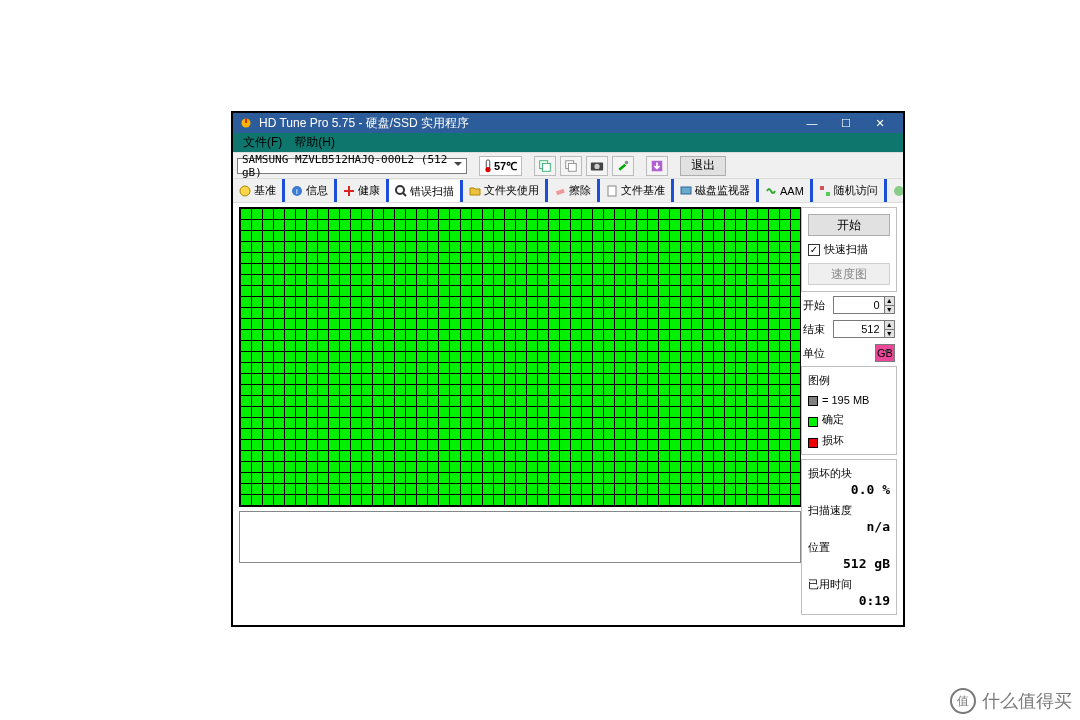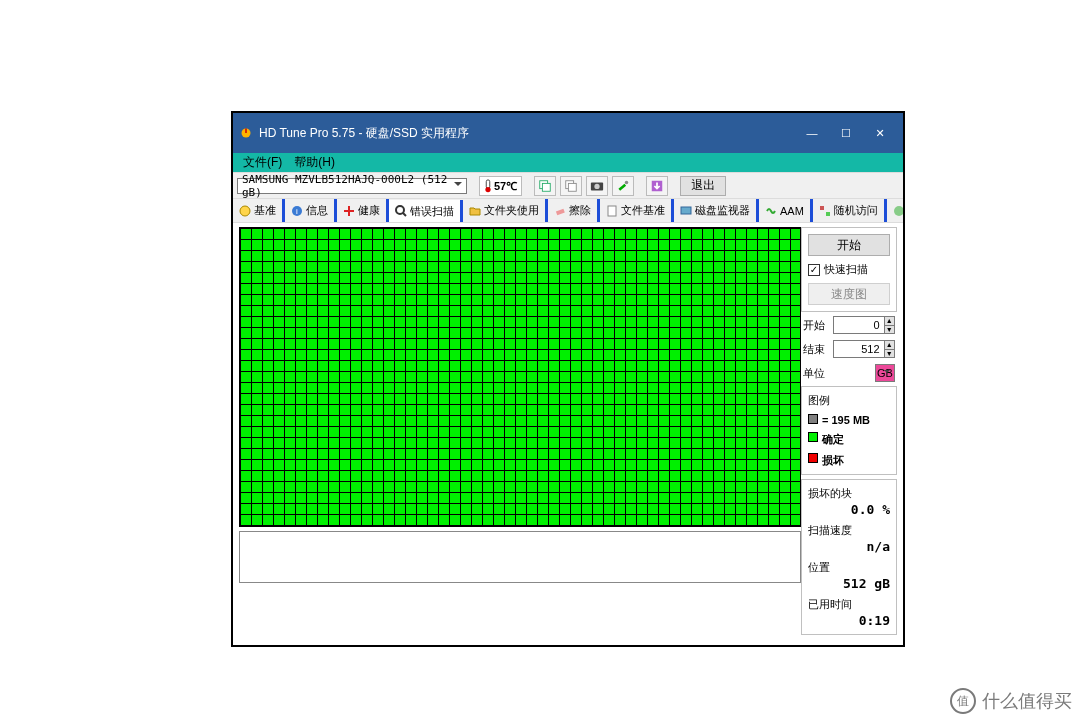--- a/index.html
+++ b/index.html
@@ -1,23 +1,23 @@
 <!DOCTYPE html>
 <html><head>
 <meta charset="utf-8">
 <style>
   * { box-sizing: border-box; }
   body { margin:0; background:#fff; font-family:"Microsoft YaHei","Segoe UI",Tahoma,sans-serif; width:1080px; height:720px; position:relative; overflow:hidden; }
   .window { position:absolute; left:232px; top:112px; width:672px; background:#fff; border:1px solid #000; box-shadow:0 0 0 1px #000; }
-  .titlebar { height:40px; background:#2c5c99; color:#fff; display:flex; align-items:center; padding:0 6px; font-size:12px; }
+  .titlebar { height:20px; background:#2c5c99; color:#fff; display:flex; align-items:center; padding:0 6px; font-size:12px; }
   .titlebar .icon { width:14px; height:14px; margin-right:6px; display:flex; align-items:center; justify-content:center; }
   .titlebar .icon svg { width:12px; height:12px; }
   .winbtns { margin-left:auto; display:flex; gap:0; }
   .winbtn { width:34px; height:24px; display:flex; align-items:center; justify-content:center; color:#fff; font-size:11px; }
-  .menubar { height:20px; background:#14b8a6; border-bottom:1px solid #dcdcdc; display:flex; align-items:center; font-size:12px; padding:0 4px; }
+  .menubar { height:20px; background:#0f766e; border-bottom:1px solid #dcdcdc; display:flex; align-items:center; font-size:12px; padding:0 4px; }
   .menubar span { padding:0 6px; }
   .toolbar1 { height:26px; background:#f0f0f0; border-bottom:1px solid #dcdcdc; display:flex; align-items:center; padding:2px 4px; gap:4px; font-size:12px; }
   .drive-select { flex:0 0 230px; height:16px; background:#fff; border:1px solid #7a7a7a; font-family:Consolas,monospace; font-size:11px; padding:0 16px 0 4px; position:relative; display:flex; align-items:center; }
   .drive-select::after { content:""; position:absolute; right:4px; top:50%; transform:translateY(-50%); border:4px solid transparent; border-top-color:#444; }
   .temp { display:flex; align-items:center; gap:2px; height:20px; padding:0 4px; border:1px solid #bbb; background:#fff; font-size:11px; }
   .temp svg { width:8px; height:14px; }
   .tbtn { width:22px; height:20px; border:1px solid #bbb; background:#f4f4f4; display:flex; align-items:center; justify-content:center; }
   .tbtn svg { width:14px; height:14px; }
   .exitbtn { height:20px; padding:0 10px; border:1px solid #adadad; background:#e1e1e1; font-size:12px; display:flex; align-items:center; }
   .sep { width:4px; }
@@ -41,21 +41,21 @@
   .chk .box { width:12px; height:12px; border:1px solid #333; background:#fff; display:flex; align-items:center; justify-content:center; font-size:10px; line-height:1; }
   .row { display:flex; align-items:center; gap:4px; }
   .row label { flex:0 0 26px; }
   .spin { flex:1; display:flex; }
   .spin input { width:100%; height:18px; border:1px solid #7a7a7a; border-right:none; text-align:right; padding:0 4px; font-size:11px; font-family:inherit; }
   .spinbtns { width:14px; display:flex; flex-direction:column; border:1px solid #7a7a7a; }
   .spinbtns div { flex:1; background:#e1e1e1; font-size:7px; display:flex; align-items:center; justify-content:center; border-bottom:1px solid #7a7a7a; }
   .spinbtns div:last-child { border-bottom:none; }
   .unitsel { flex:1; height:18px; border:1px solid #7a7a7a; background:#ec4899; display:flex; align-items:center; justify-content:center; position:relative;margin-left:42px; }
   .unitsel::after { content:""; position:absolute; right:4px; top:50%; transform:translateY(-50%); border:3px solid transparent; border-top-color:#444; }
-  .legend-line { display:flex; align-items:flex-start; gap:4px;font-weight:bold; }
+  .legend-line { display:flex; align-items:flex-end; gap:4px; }
   .sq { width:10px; height:10px; border:1px solid #000; }
   .sq.gray { background:#808080; }
   .sq.green{ background:#00f000; }
   .sq.red  { background:#f00000; }
   .stat { display:flex; flex-direction:column; gap:1px; }
   .stat .v { text-align:right; font-family:Consolas,monospace; font-weight:bold; font-size:13px; }
   .watermark { position:absolute; right:8px; bottom:6px; display:flex; align-items:center; gap:6px; font-size:18px; color:#7a7a7a; font-weight:500; }
   .watermark .logo { width:26px; height:26px; border:2px solid #7a7a7a; border-radius:50%; display:flex; align-items:center; justify-content:center; font-size:12px; }
 </style>
 </head>

